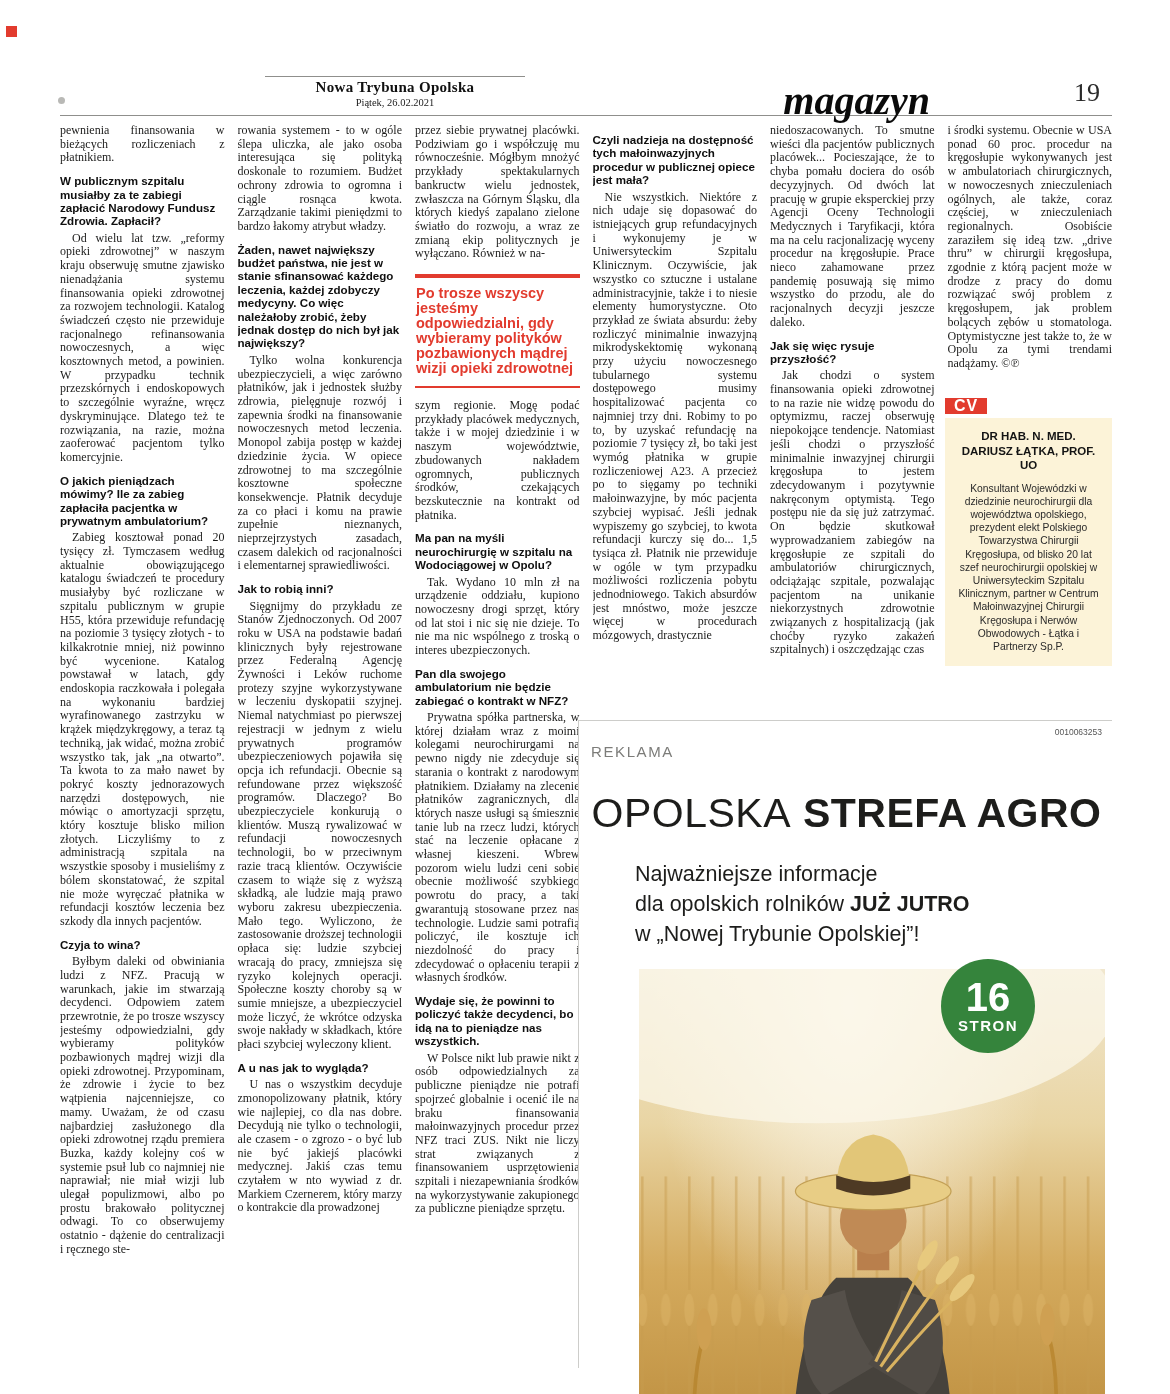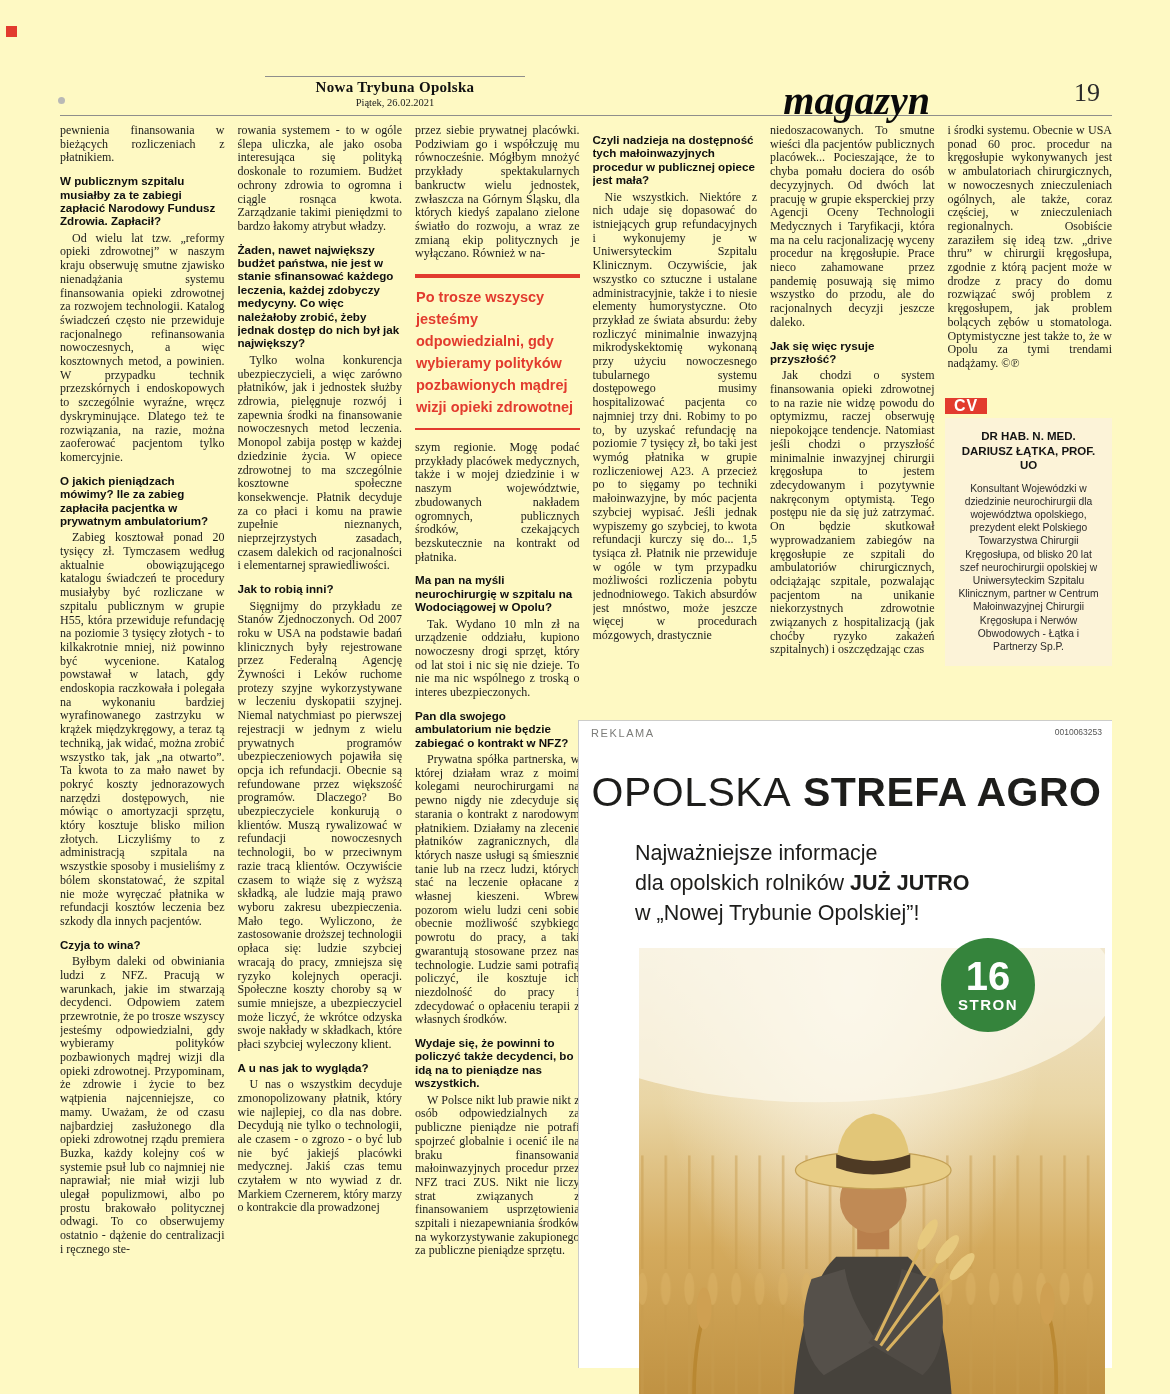--- a/index.html
+++ b/index.html
@@ -1,51 +1,51 @@
 <!DOCTYPE html>
 <html lang="pl" style="--red: #e23b2e; --green: #35843c; --cvbg: #fcf3d8;"><head>
 <meta charset="utf-8">
 <style>
   * { margin:0; padding:0; box-sizing:border-box; }
   body { background:#e9e9e6; font-family:"Liberation Serif", serif; }
-  .page { position:relative; width:1170px; height:1394px; background:#fef9c3; margin:0 auto; overflow:hidden; }
+  .page { position:relative; width:1170px; height:1394px; background:#ffffff; margin:0 auto; overflow:hidden; }
 
   .corner-mark { position:absolute; left:6px; top:26px; width:11px; height:11px; background:var(--red); }
   .margin-dot { position:absolute; left:58px; top:97px; width:7px; height:7px; border-radius:50%; background:#b9b9b6; }
 
   
   .masthead { position:absolute; left:60px; top:76px; width:1052px; height:40px; border-bottom:1px solid #8f8f8c; }
   .mast-name { position:absolute; left:205px; top:0; width:260px; text-align:center; border-top:1px solid #8f8f8c; padding-top:2px; }
   .paper-name { font-weight:700; font-size:15px; color:#101010; letter-spacing:.3px; }
   .paper-date { font-size:10.5px; color:#222; margin-top:1px; }
   .section-name { position:absolute; right:182px; top:1px; font-style:italic; font-weight:700; font-size:40px; color:#0a0a0a; }
   .page-num { position:absolute; right:12px; top:2px; font-size:26px; color:#2a2a2a; }
 
   
   .columns { position:absolute; left:60px; top:124px; width:1052px; height:1244px; display:flex; gap:13px; }
   .col { width:164.5px; height:100%; overflow:hidden; }
   p.body { font-size:12px; line-height:13.7px; text-align:justify; color:#1b1b1a; text-indent:12px; }
   p.body.noindent { text-indent:0; }
   p.question { font-family:"Liberation Sans", sans-serif; font-weight:700; font-size:11.6px; line-height:13.4px; color:#0f0f0f; margin:9px 0 4px 0; text-align:left; }
   .pullquote { margin:13px 0 11px 0; padding:8px 1px 10px 1px; border-top:4px solid var(--red); border-bottom:2px solid var(--red);
-               font-family:"Liberation Sans", sans-serif; font-weight:700; font-size:14.5px; line-height:22px; color:var(--red); }
+               font-family:"Liberation Sans", sans-serif; font-weight:700; font-size:14.5px; line-height:15px; color:var(--red); }
 
   
   .cv { position:absolute; left:945px; top:397px; width:167px; z-index:6; }
   .cv-badge { display:inline-block; background:var(--red); color:#fff; font-family:"Liberation Sans", sans-serif; font-weight:700;
               font-size:16px; line-height:10px; padding:3px 9px 3px 9px; letter-spacing:1px; }
   .cv-box { background:var(--cvbg); margin-top:3px; padding:11px 10px 13px 10px; text-align:center; }
   .cv-name { font-family:"Liberation Sans", sans-serif; font-weight:700; font-size:11.5px; line-height:14.5px; color:#141414; margin-bottom:9px; }
   .cv-bio { font-family:"Liberation Sans", sans-serif; font-size:10.3px; line-height:13.2px; color:#2a2a2a; }
 
   
   .ad { position:absolute; left:578px; top:720px; width:534px; height:648px; background:#fff;
         border-left:1px solid #cdcdca; border-top:1px solid #cdcdca; padding:6px 10px 0 12px; z-index:5; }
   .ad-meta { display:flex; justify-content:space-between; align-items:flex-start; }
-  .ad-label { font-family:"Liberation Sans", sans-serif; font-size:11px; letter-spacing:1.6px; color:#7c7c79; }
+  .ad-label { font-family:"Liberation Sans", sans-serif; font-size:15px; letter-spacing:1.6px; color:#7c7c79;margin-top:16px; }
   .ad-code { font-family:"Liberation Sans", sans-serif; font-size:8.5px; color:#555; }
   .ad-headline { margin-top:32px; text-align:center; font-family:"Liberation Sans", sans-serif; font-size:41px; line-height:42px; color:#1d1d1b; letter-spacing:.5px; white-space:nowrap; }
   .ad-headline .light { font-weight:400; }
   .ad-headline .heavy { font-weight:800; }
   .ad-sub { margin:25px 0 0 44px; font-family:"Liberation Sans", sans-serif; font-size:21.5px; line-height:30px; color:#1d1d1b; }
   .ad-sub b { font-weight:800; }
   .photo { position:relative; margin:20px 0 0 48px; width:466px; height:484px;
            background: radial-gradient(ellipse at 45% 8%, rgba(252,248,236,.95) 0%, rgba(252,248,236,0) 55%),
                        linear-gradient(180deg, #f1e7ce 0%, #e9d5a4 32%, #d4aa5d 62%, #bb8c3c 100%); overflow:visible; }
   .photo svg { display:block; width:100%; height:100%; }

